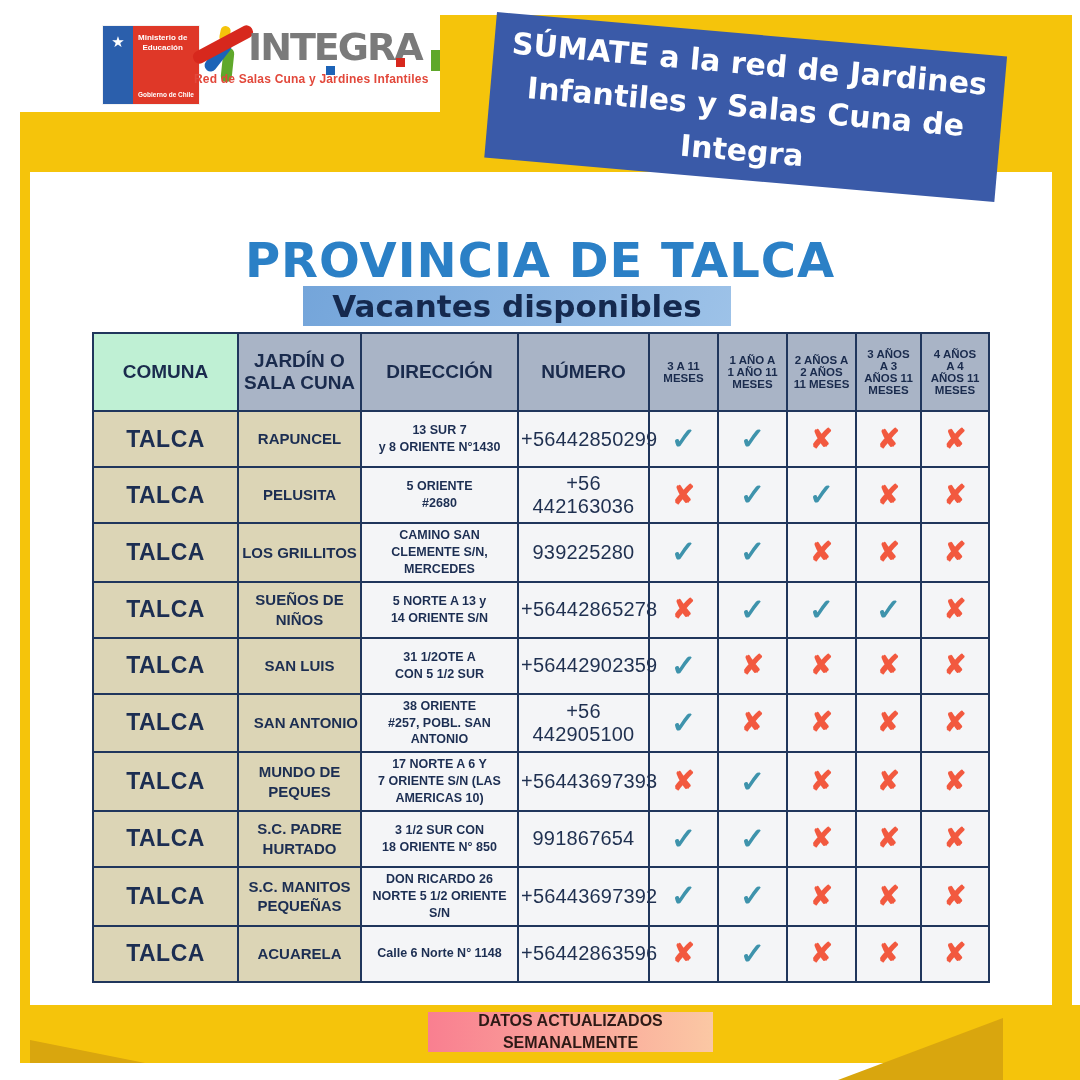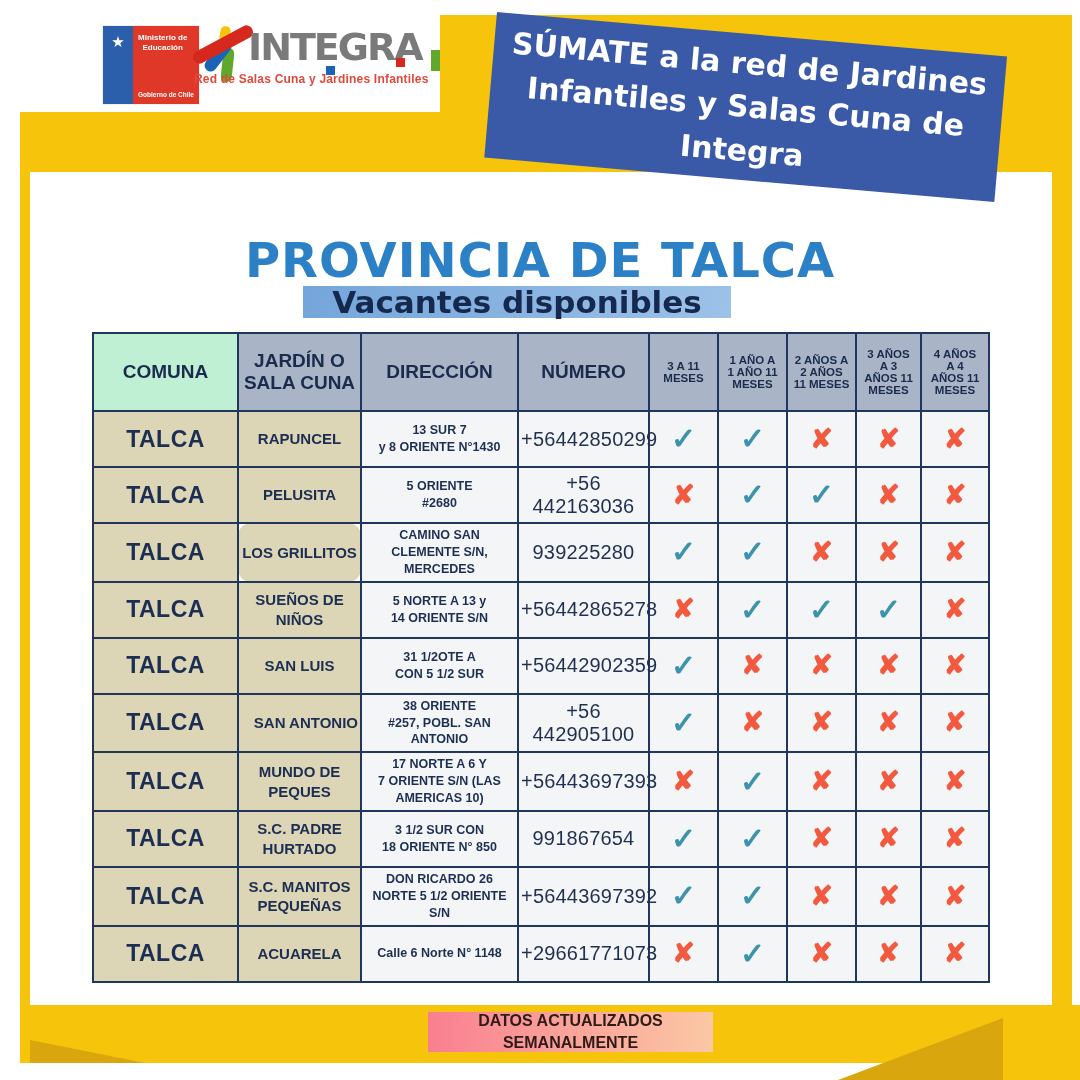--- a/index.html
+++ b/index.html
@@ -43,21 +43,21 @@
 
   
   .banner { position:absolute; left:497px; top:12px; width:512px; height:146px; background:#3A5AA8;
             transform:rotate(5deg); transform-origin:0 0; display:flex; align-items:center; justify-content:center; }
   .banner span { font-family:"DejaVu Sans", sans-serif; color:#ffffff; font-weight:bold; font-size:30px; line-height:1.45;
                  text-align:center; white-space:pre-line; }
 
   
   .title { position:absolute; left:60px; top:232px; width:960px; text-align:center;
            font-family:"DejaVu Sans", sans-serif; font-weight:bold; font-size:48px; color:#2B80C6; letter-spacing:1px; }
-  .subtitle { position:absolute; left:303px; top:286px; width:428px; height:32px;
+  .subtitle { position:absolute; left:303px; top:286px; width:428px; height:40px;
               background:linear-gradient(110deg,#74A5DA,#9DC2E8); display:flex; align-items:center; justify-content:center; }
   .subtitle span { font-family:"DejaVu Sans", sans-serif; font-weight:bold; font-size:31px; color:#15294E; }
 
   
   .vac-table { position:absolute; left:92px; top:332px; width:896px; border-collapse:collapse; table-layout:fixed; }
   .vac-table th, .vac-table td { border:2px solid #20365C; text-align:center; vertical-align:middle; padding:3px 2px; }
   .vac-table thead tr { height:78px; }
   .vac-table tbody tr { height:56px; }
   th { background:#A9B4C6; color:#1A2B4D; white-space:pre-line; }
   .th-main { font-size:19px; font-weight:bold; }
@@ -185,21 +185,21 @@
 #2680</td>
           <td class="td-num">+56 442163036</td>
           <td class="td-mark"><span class="cross">✘</span></td>
           <td class="td-mark"><span class="check">✓</span></td>
           <td class="td-mark"><span class="check">✓</span></td>
           <td class="td-mark"><span class="cross">✘</span></td>
           <td class="td-mark"><span class="cross">✘</span></td>
         </tr>
         <tr>
           <td class="td-comuna">TALCA</td>
-          <td class="td-jardin" style="white-space: pre-line; border-radius: 13px;">LOS GRILLITOS</td>
+          <td class="td-jardin" style="white-space: pre-line;">LOS GRILLITOS</td>
           <td class="td-dir">CAMINO SAN
 CLEMENTE S/N, MERCEDES</td>
           <td class="td-num">939225280</td>
           <td class="td-mark"><span class="check">✓</span></td>
           <td class="td-mark"><span class="check">✓</span></td>
           <td class="td-mark"><span class="cross">✘</span></td>
           <td class="td-mark"><span class="cross">✘</span></td>
           <td class="td-mark"><span class="cross">✘</span></td>
         </tr>
         <tr>
@@ -277,21 +277,21 @@
           <td class="td-mark"><span class="check">✓</span></td>
           <td class="td-mark"><span class="check">✓</span></td>
           <td class="td-mark"><span class="cross">✘</span></td>
           <td class="td-mark"><span class="cross">✘</span></td>
           <td class="td-mark"><span class="cross">✘</span></td>
         </tr>
         <tr>
           <td class="td-comuna">TALCA</td>
           <td class="td-jardin" style="white-space: pre-line;">ACUARELA</td>
           <td class="td-dir">Calle 6 Norte N° 1148</td>
-          <td class="td-num">+29661771073</td>
+          <td class="td-num">+56442863596</td>
           <td class="td-mark"><span class="cross">✘</span></td>
           <td class="td-mark"><span class="check">✓</span></td>
           <td class="td-mark"><span class="cross">✘</span></td>
           <td class="td-mark"><span class="cross">✘</span></td>
           <td class="td-mark"><span class="cross">✘</span></td>
         </tr>
       </tbody>
   </table>
 
   <div class="badge">

